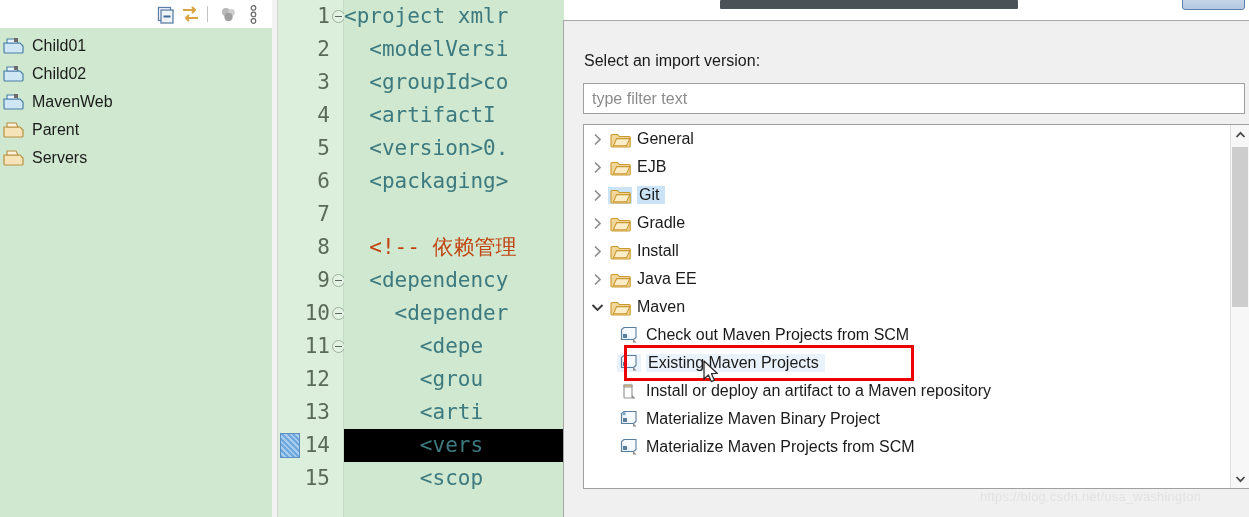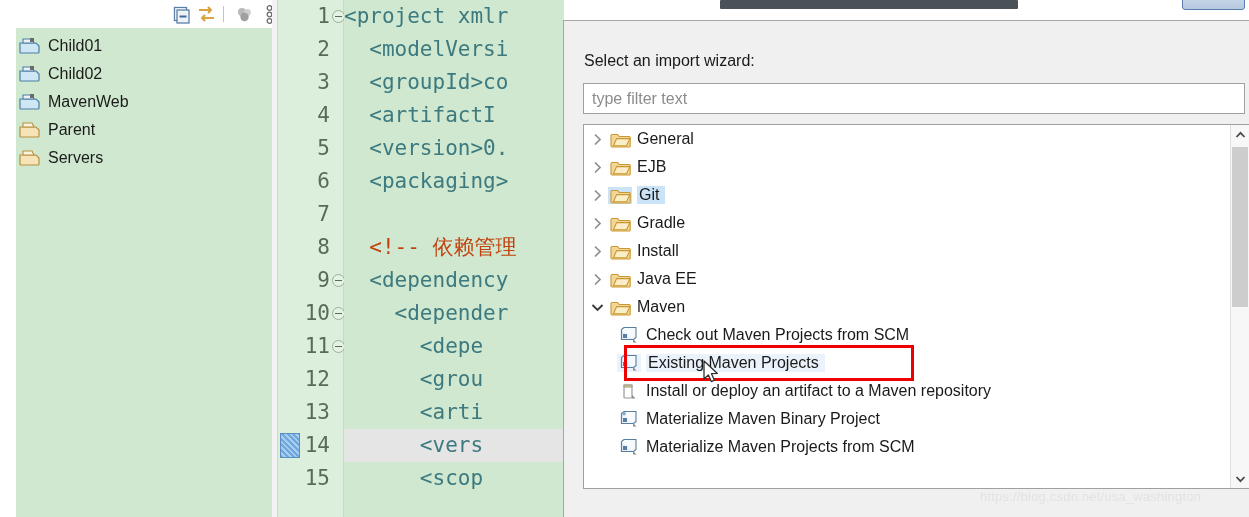--- a/index.html
+++ b/index.html
@@ -6,21 +6,21 @@
   html, body {
     width: 1249px; height: 517px;
     overflow: hidden;
     font-family: "Liberation Sans", sans-serif;
     background: #ffffff;
   }
   #root { position: relative; width: 1249px; height: 517px; overflow: hidden; }
 
   
   #explorer {
-    position: absolute; left: 16px; top: 0; width: 272px; height: 513px;
+    position: absolute; left: 0; top: 0; width: 272px; height: 513px;
     background: #404040;
   }
   #explorer-toolbar {
     position: absolute; left: 0; top: 0; width: 272px; height: 28px;
     background: #ffffff;
     display: flex; align-items: center; justify-content: flex-end;
     padding-right: 8px;
   }
   .tb-icon {
     width: 22px; height: 22px; margin-left: 3px;
@@ -76,21 +76,21 @@
   .fold::after {
     content: ""; position: absolute; left: 2px; top: 5px;
     width: 7px; height: 1px; background: #5a6a5a;
   }
   .gutter-row { position: relative; height: 33px; }
   .marker-blue {
     position: absolute; left: 2px; top: 4px; width: 20px; height: 25px;
     background: repeating-linear-gradient(45deg,#6fa8dc,#6fa8dc 2px,#a8cdee 2px,#a8cdee 4px);
     border: 1px solid #5a8fc0;
   }
-  .cur-line { background: #e5e5e5; }
+  .cur-line { background: #000000; }
   .tok-tag  { color: #3d7a80; }
   .tok-com  { color: #c2410c; }
 
   
   #top-darkfield {
     position: absolute; left: 720px; top: 0; width: 298px; height: 9px;
     background: #4a5257; border-radius: 1px;
   }
   #top-button {
     position: absolute; left: 1182px; top: -16px; width: 63px; height: 26px;
@@ -335,21 +335,21 @@
         <div class="code-line cur-line"><span class="tok-tag">      &lt;vers</span></div>
         <div class="code-line"><span class="tok-tag">      &lt;scop</span></div>
       </div>
   </div>
 
   <div id="top-darkfield"></div>
   <div id="top-button"></div>
 
   <div id="dialog">
 
-    <div id="dlg-label">Select an import wizard:</div>
+    <div id="dlg-label">Select an import version:</div>
 
     <div id="filter-input">type filter text</div>
 
     <div id="tree-panel">
       <div id="tree-body">
           <div class="tree-row row-l1">
             <span class="twisty">
               <svg width="9" height="13" viewBox="0 0 9 13">
                 <path d="M2 1.5 L7 6.5 L2 11.5" fill="none" stroke="#8e8e8e" stroke-width="1.7"></path>
               </svg>

